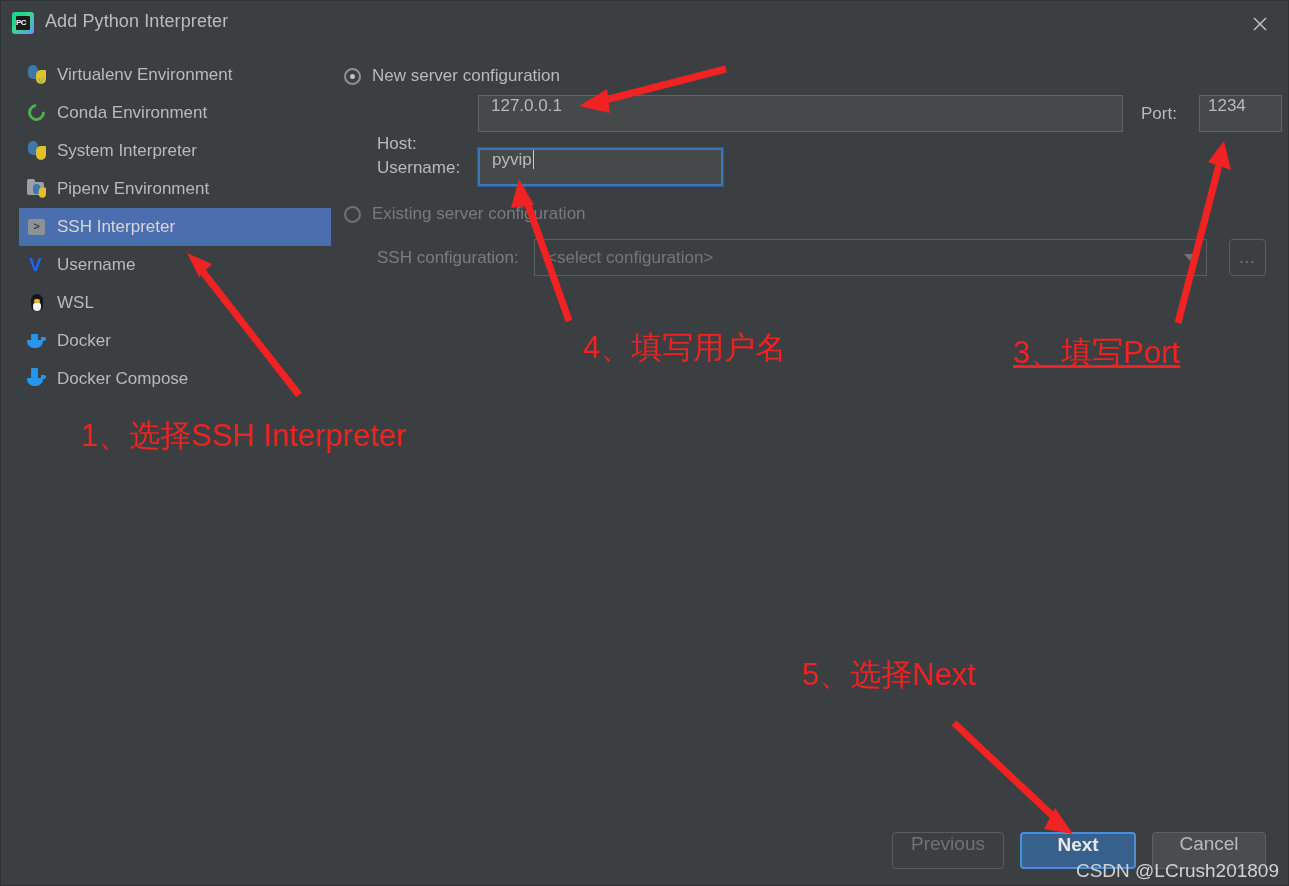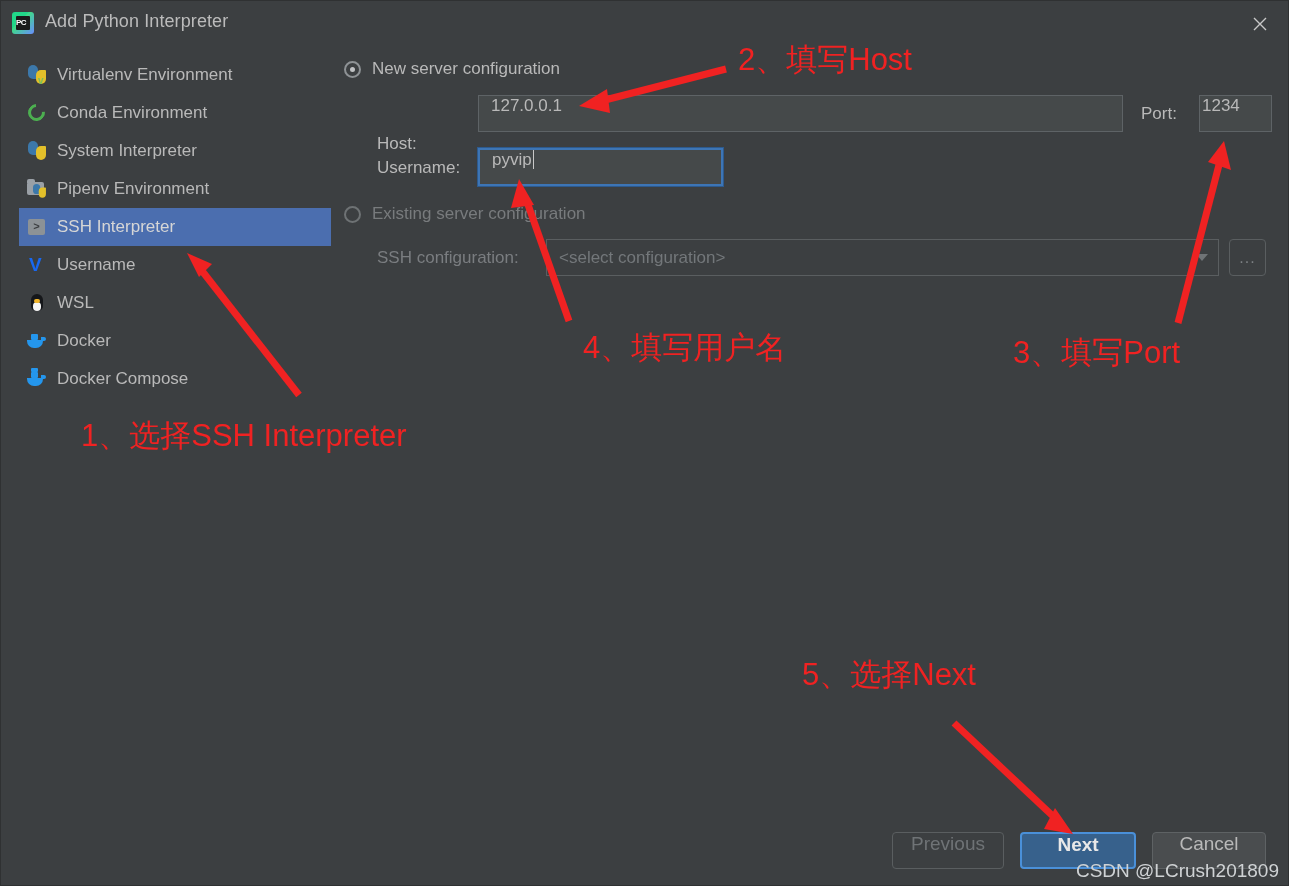--- a/index.html
+++ b/index.html
@@ -453,48 +453,48 @@
           <span class="hull"></span>
             <span class="cab"></span>
             <span class="cab2"></span>
             <span class="tail"></span>
         </span>
       </span>
       <span class="side-label">Docker Compose</span>
     </div>
   </div>
 
-  <div class="radio-row" style="left:343px; top:58px;">
+  <div class="radio-row" style="left:343px; top:65px;">
     <span class="radio on"></span>
     <span class="radio-label">New server configuration</span>
   </div>
 
   <div class="field-label" style="left:376px; top:103px;margin-top:30px;">Host:</div>
   <div class="textfield" style="left:477px; top:94px; width:645px; height:37px;">
     <span>127.0.0.1</span>
   </div>
 
   <div class="field-label" style="left:1140px; top:103px;">Port:</div>
-  <div class="textfield" style="left:1198px; top:94px; width:73px; height:37px; padding:0 2px;">
+  <div class="textfield" style="left:1198px; top:94px; width:83px; height:37px; padding:0 8px;">
     <span>1234</span>
   </div>
 
   <div class="field-label" style="left:376px; top:157px;">Username:</div>
   <div class="textfield focused" style="left:477px; top:147px; width:245px; height:38px;">
     <span>pyvip</span>
       <span class="caret"></span>
   </div>
 
   <div class="radio-row" style="left:343px; top:203px;">
     <span class="radio off"></span>
     <span class="radio-label dim">Existing server configuration</span>
   </div>
 
   <div class="field-label dim" style="left:376px; top:247px;">SSH configuration:</div>
-  <div class="combo" style="left:545px; top:238px; width:673px; height:37px;gap:44px;">
+  <div class="combo" style="left:533px; top:238px; width:673px; height:37px;gap:44px;">
     <span class="cval">&lt;select configuration&gt;</span>
     <span class="carrow"></span>
   </div>
   <div class="ellipsis-btn" style="left:1228px; top:238px; width:37px; height:37px;">
     <span>...</span>
   </div>
 
   <div class="btn ghost" style="left:891px; top:831px; width:112px; height:37px;">
     <span>Previous</span>
   </div>
@@ -527,20 +527,19 @@
       <polygon points="518,178 533,204 510,207" fill="#f02222"></polygon>
     </g>
 
     <g>
       <line x1="953" y1="722" x2="1055" y2="818" stroke="#f02222" stroke-width="7"></line>
       <polygon points="1072,833 1043,828 1054,807" fill="#f02222"></polygon>
     </g>
   </svg>
 
   <div class="anno" style="left:80px; top:414px;">1、选择SSH Interpreter</div>
-  <div class="anno" style="left:737px; top:38px;">2、填写Host</div>
-  <div class="anno" style="left:1012px; top:331px;">3、填写Port</div>
+  <div class="anno" style="left:1012px; top:331px;text-decoration:underline;">3、填写Port</div>
   <div class="anno" style="left:582px; top:326px;">4、填写用户名</div>
   <div class="anno" style="left:801px; top:653px;">5、选择Next</div>
 
   <div class="watermark">CSDN @LCrush201809</div>
 
 </div>
 
 </body></html>

